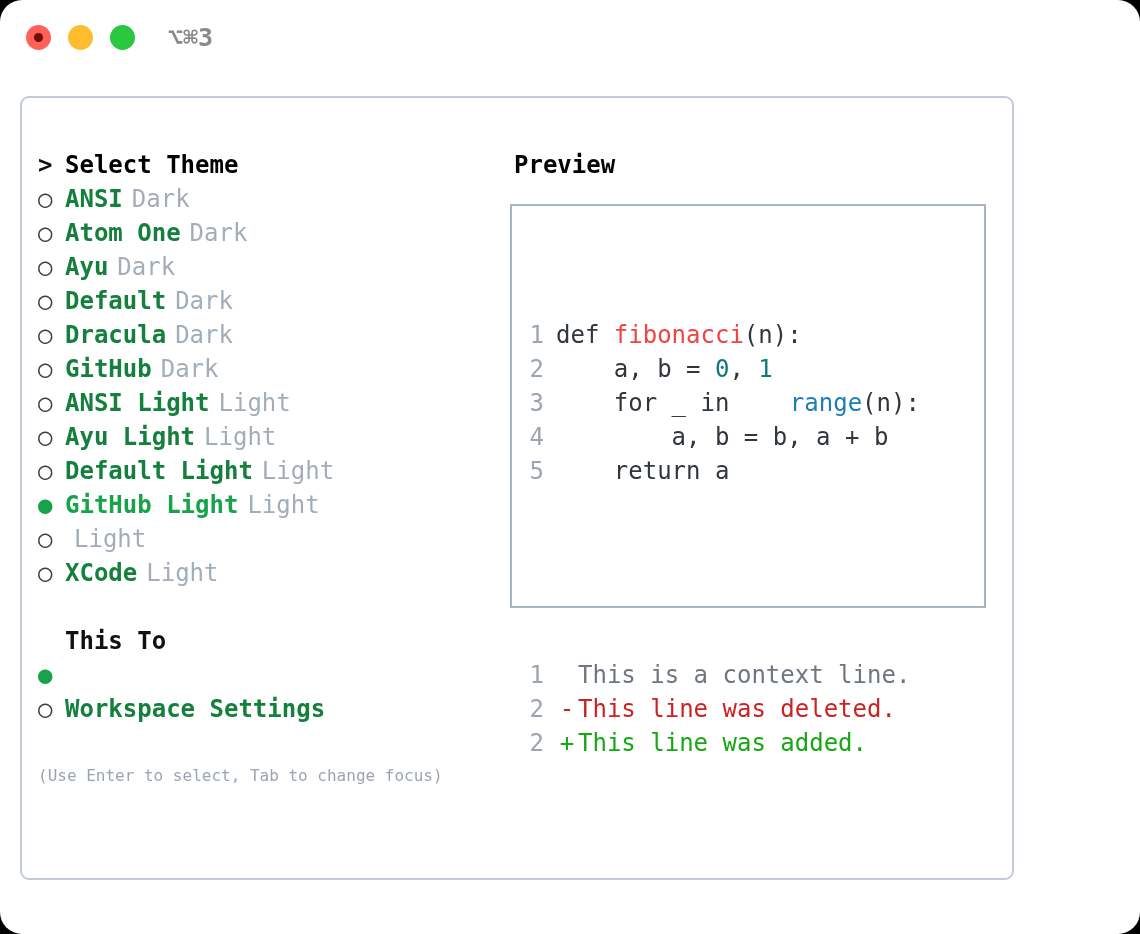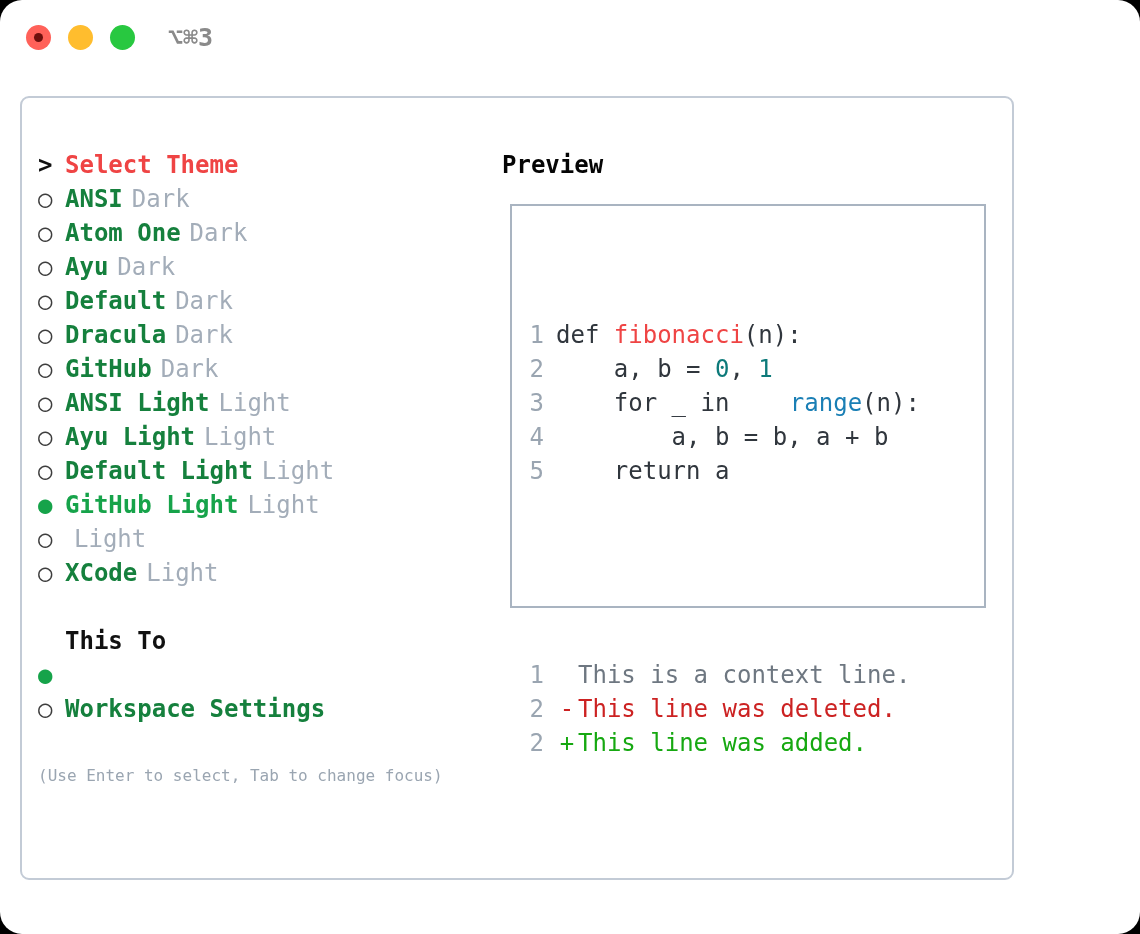--- a/index.html
+++ b/index.html
@@ -98,21 +98,21 @@
     width: 27px;
     flex: 0 0 27px;
     text-align: left;
     font-size: 24px;
   }
   .marker.caret    { color: #111111; font-weight: bold; }
   .marker.dot-off  { color: #3d3d3d; }
   .marker.dot-on   { color: #16a34a; }
 
   .label        { color: #15803d; font-weight: bold; }
-  .label.head   { color: #ef4444; font-weight: bold; }
+  .label.head   { color: #000000; font-weight: bold; }
   .label.sel    { color: #16a34a; font-weight: bold; }
   .tag          { color: #a3adb9; font-weight: normal; padding-left: 9px; }
 
   .group-head {
     height: 34px;
     font-size: 24px;
     line-height: 34px;
     color: #111111;
     font-weight: bold;
     padding-left: 27px;
@@ -127,21 +127,21 @@
     line-height: 34px;
     color: #9aa5b1;
     width: 420px;
     white-space: pre-wrap;
     word-break: normal;
   }
 
   
   .right-col {
     position: absolute;
-    left: 480px; top: 50px;
+    left: 492px; top: 50px;
     width: 500px;
   }
   .preview-title {
     font-size: 24px;
     line-height: 34px;
     color: #050505;
     font-weight: bold;
     white-space: pre;
   }
   .preview-box {

